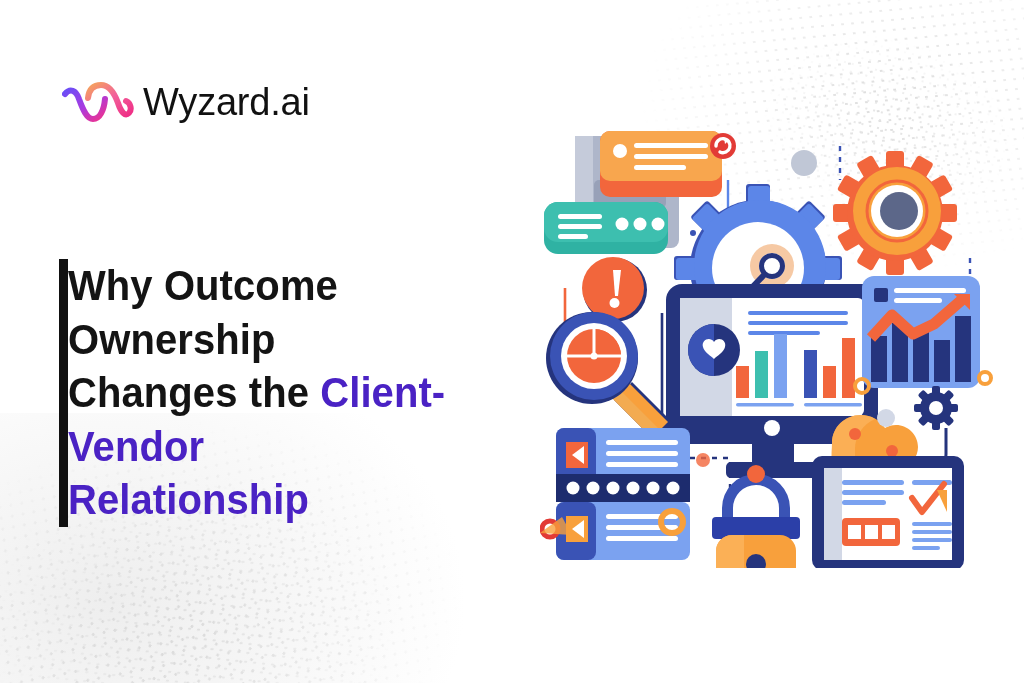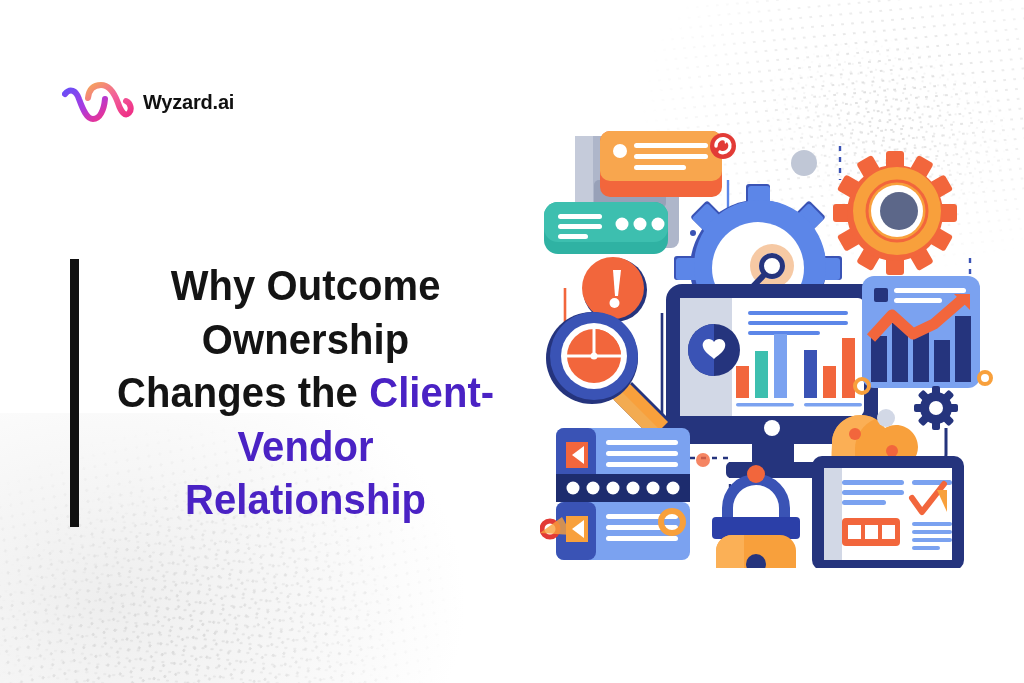--- a/index.html
+++ b/index.html
@@ -91,38 +91,36 @@
   .logo {
     position: absolute;
     left: 62px;
     top: 79px;
     display: flex;
     align-items: center;
     gap: 9px;
   }
   .logo-mark { width: 72px; height: 46px; display: block; }
   .logo-word {
-    font-size: 20px;
-    font-weight: 700;
+    font-size: 38px;
+    font-weight: 400;
     letter-spacing: -0.2px;
     color: #111111;
     line-height: 1;
     white-space: nowrap;
     font-family: "Liberation Sans", sans-serif;
   }
 
   
   .headline-wrap {
     position: absolute;
-    left: 70px;
+    left: 59px;
     top: 259px;
     display: flex;
     align-items: stretch;
-    gap: 22px;
-    text-align: center;
   }
   .accent-bar {
     width: 9px;
     min-height: 158px;
     background: #111111;
     flex: 0 0 auto;
   }
   .headline {
     font-family: "Liberation Sans Narrow", "Liberation Sans", sans-serif;
     font-size: 43px;

